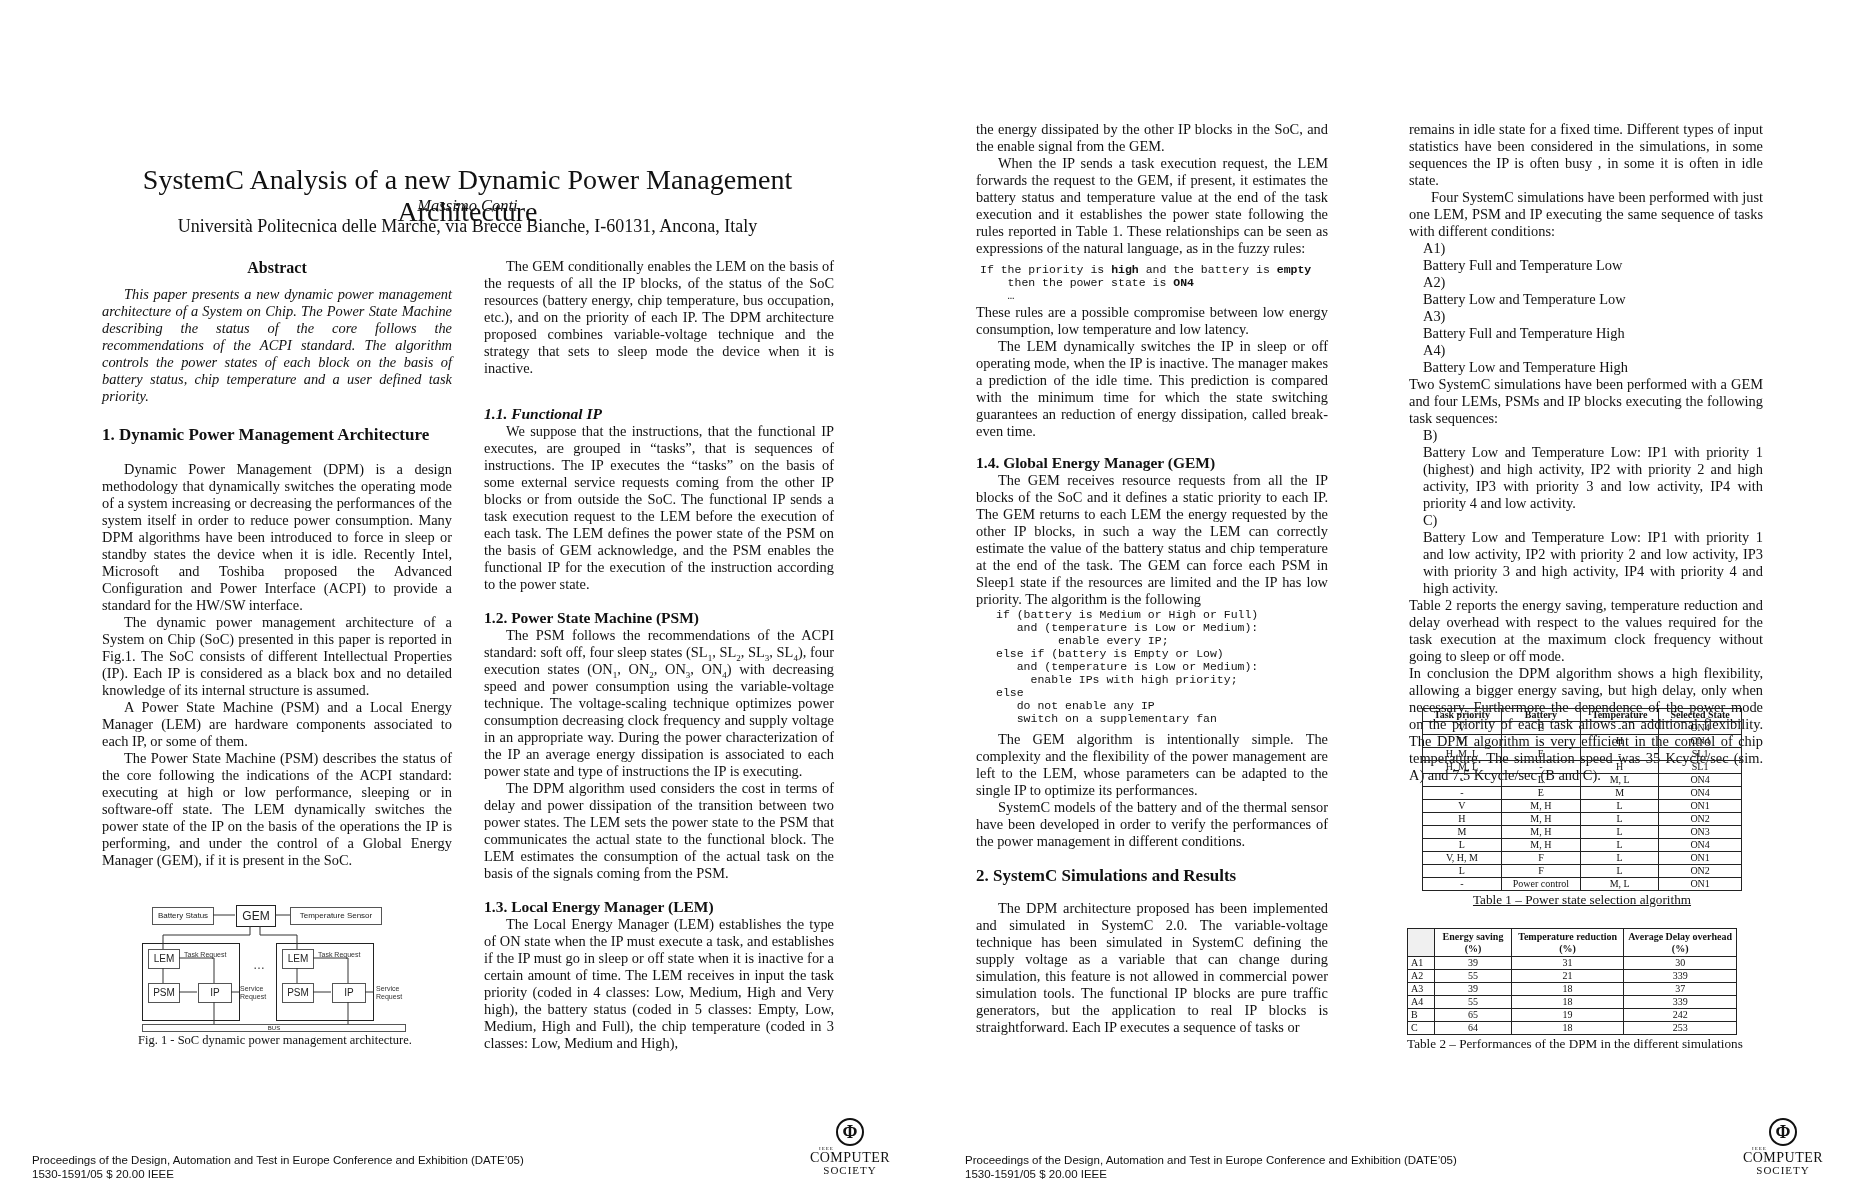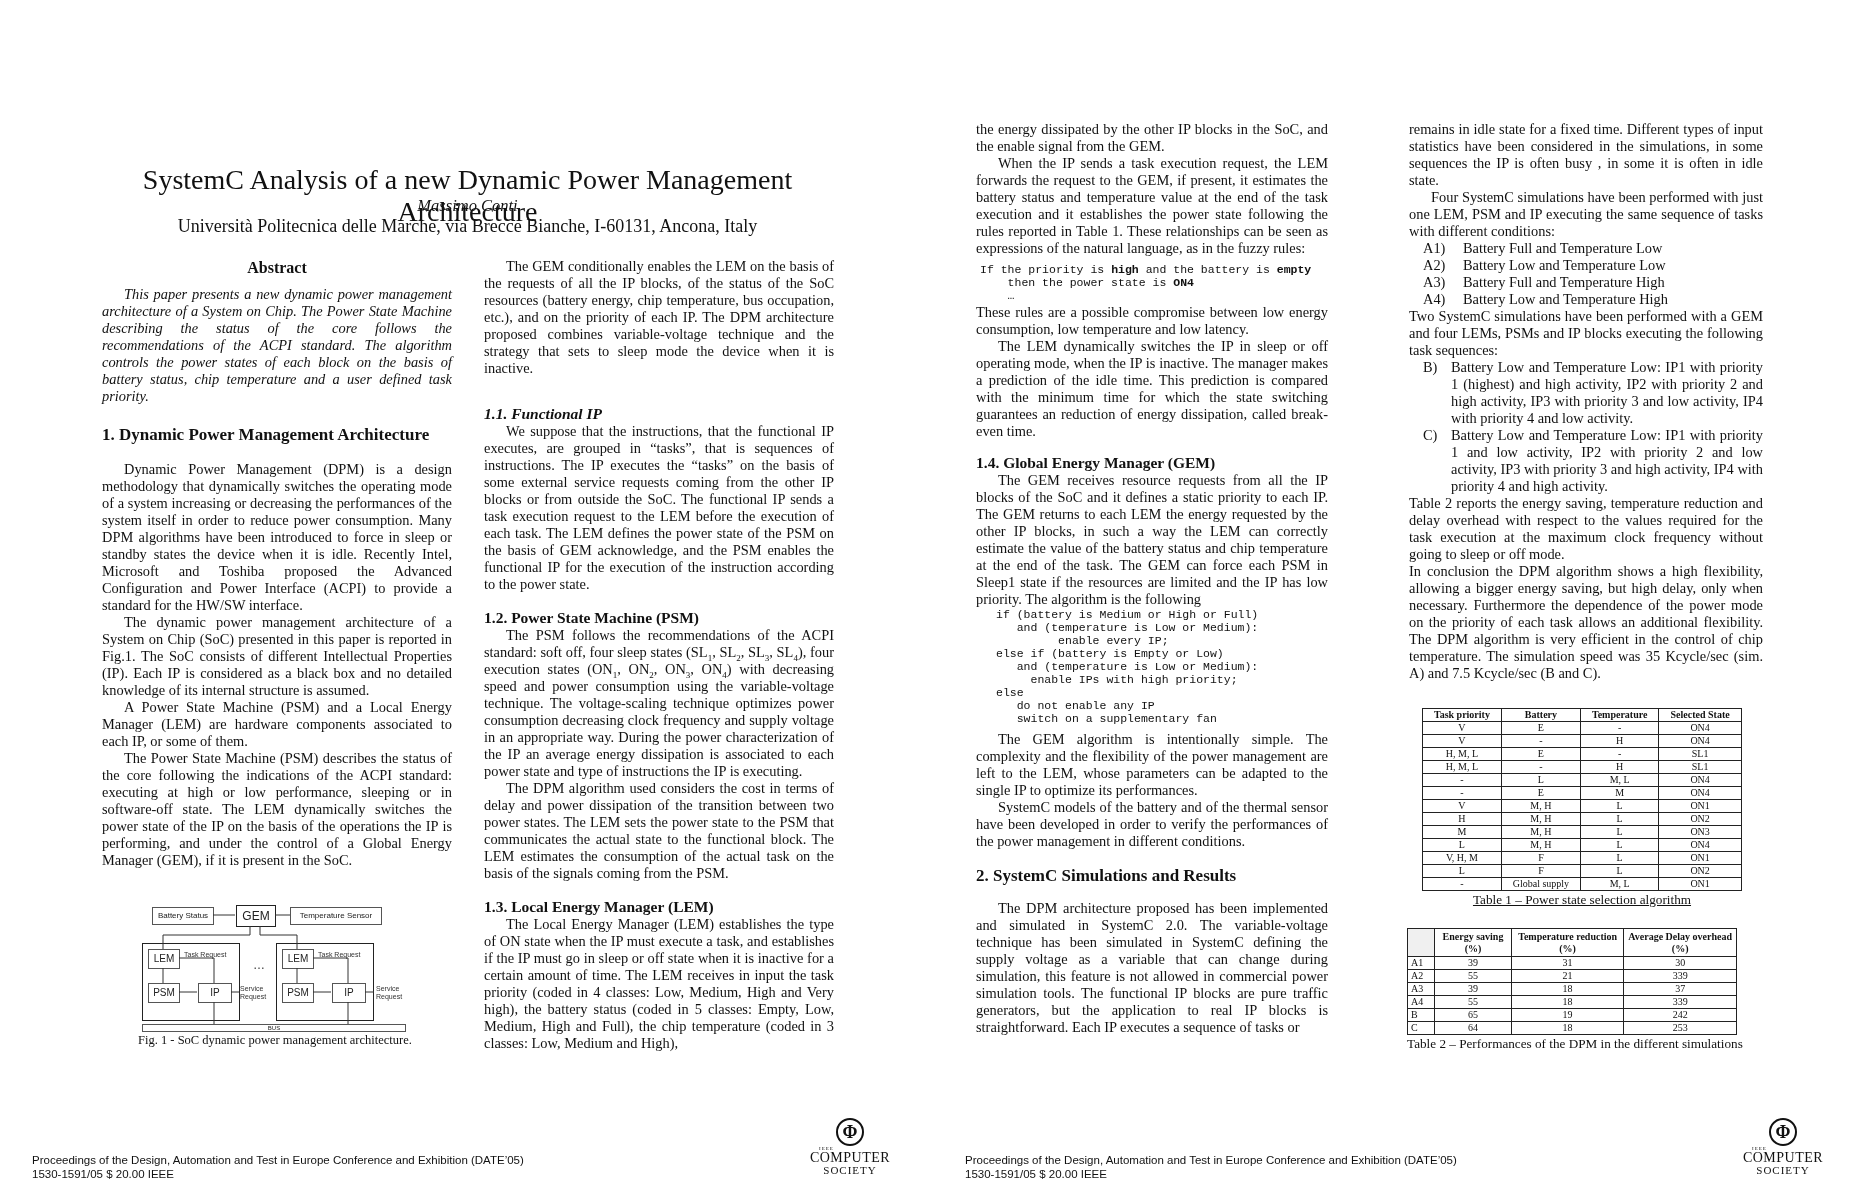--- a/index.html
+++ b/index.html
@@ -8,21 +8,21 @@
   .col p{margin:0;text-indent:22px;}
   .col p.noind{text-indent:0;}
   .title{position:absolute;left:100px;top:164px;width:735px;text-align:center;font-weight:normal;font-size:28px;}
   .author{position:absolute;left:100px;top:196px;width:735px;text-align:center;font-style:italic;font-size:16.5px;}
   .affil{position:absolute;left:100px;top:216px;width:735px;text-align:center;font-size:18px;}
   h2{font-size:17px;font-weight:bold;margin:0;line-height:20px;text-align:left;}
   h3{font-size:15.5px;font-weight:bold;margin:0;line-height:18px;text-align:left;}
   .abs-h{text-align:center;font-size:16px;font-weight:bold;line-height:20px;margin-bottom:8px;}
   .abs p{font-style:italic;}
   pre{font-family:"Liberation Mono","DejaVu Sans Mono",monospace;font-size:11.5px;line-height:13px;margin:0;white-space:pre;}
-  .list-item{display:flex;}
+  .list-item{display:flex;flex-direction:column;}
   .list-item .lbl{flex:0 0 auto;}
   .list-item .txt{flex:1;}
   table{border-collapse:collapse;font-size:10px;line-height:12px;}
   td,th{border:1px solid #222;text-align:center;padding:0 3px;}
   th{font-weight:bold;}
   .cap{text-align:center;font-size:13.2px;}
   .footer{position:absolute;font-family:"Liberation Sans","DejaVu Sans",sans-serif;font-size:11.5px;line-height:14px;color:#111;}
   .logo{position:absolute;width:90px;text-align:center;font-family:"Liberation Serif",serif;color:#111;}
   .logo .phi{width:24px;height:24px;border:2px solid #111;border-radius:50%;margin:0 auto;font-size:18px;line-height:24px;font-weight:bold;}
   .logo .ieee{font-size:5px;letter-spacing:1px;}
@@ -242,21 +242,21 @@
           <td>ON1</td>
         </tr>
         <tr>
           <td>L</td>
           <td>F</td>
           <td>L</td>
           <td>ON2</td>
         </tr>
         <tr>
           <td>-</td>
-          <td>Global supply</td>
+          <td>Power control</td>
           <td>M, L</td>
           <td>ON1</td>
         </tr>
       </tbody>
   </table>
   <div class="cap" style="margin-top:1px;text-decoration:underline;">Table 1 – Power state selection algorithm</div>
 </div>
 
 <div style="position:absolute;left:1407px;top:928px;width:360px;">
   <table id="t2" style="width:330px;border:1.5px solid #222;">

